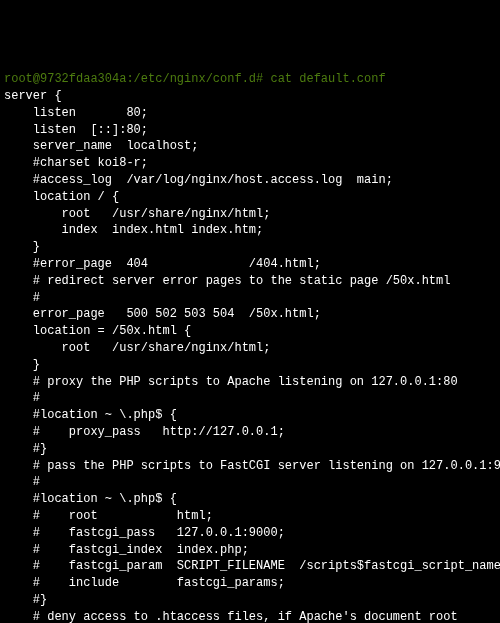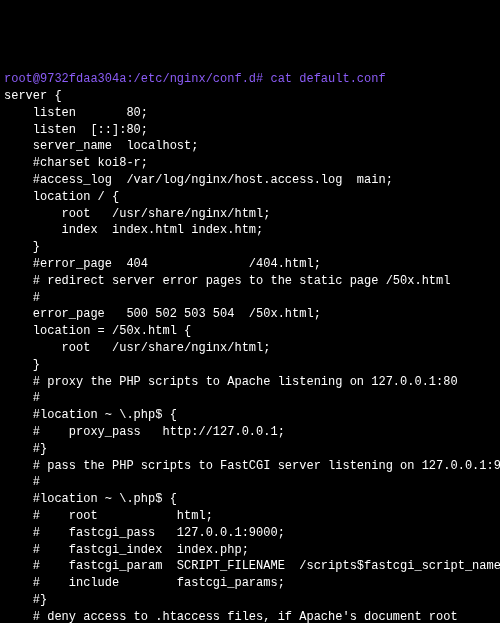--- a/index.html
+++ b/index.html
@@ -7,21 +7,21 @@
       color: #fff;
       font-family: "Consolas", "Courier New", monospace;
       font-size: 12px;
       line-height: 1.4;
       margin: 0;
       padding: 4px;
       white-space: pre;
       width: 500px;
       box-sizing: border-box;
     }
-    .prompt { color: #8b5cf6; font-family: Liberation Mono, monospace; }
+    .prompt { color: #4d7c0f; font-family: Liberation Mono, monospace; }
     .line { display: block; }
   </style>
 </head>
 <body>
 
 
 
 <span class="prompt line">root@9732fdaa304a:/etc/nginx/conf.d# cat default.conf</span><div id="terminal-output"><span class="line">server {</span><span class="line">    listen       80;</span><span class="line">    listen  [::]:80;</span><span class="line">    server_name  localhost;</span><span class="line"></span><span class="line">    #charset koi8-r;</span><span class="line">    #access_log  /var/log/nginx/host.access.log  main;</span><span class="line"></span><span class="line">    location / {</span><span class="line">        root   /usr/share/nginx/html;</span><span class="line">        index  index.html index.htm;</span><span class="line">    }</span><span class="line"></span><span class="line">    #error_page  404              /404.html;</span><span class="line"></span><span class="line">    # redirect server error pages to the static page /50x.html</span><span class="line">    #</span><span class="line">    error_page   500 502 503 504  /50x.html;</span><span class="line">    location = /50x.html {</span><span class="line">        root   /usr/share/nginx/html;</span><span class="line">    }</span><span class="line"></span><span class="line">    # proxy the PHP scripts to Apache listening on 127.0.0.1:80</span><span class="line">    #</span><span class="line">    #location ~ \.php$ {</span><span class="line">    #    proxy_pass   http://127.0.0.1;</span><span class="line">    #}</span><span class="line"></span><span class="line">    # pass the PHP scripts to FastCGI server listening on 127.0.0.1:9000</span><span class="line">    #</span><span class="line">    #location ~ \.php$ {</span><span class="line">    #    root           html;</span><span class="line">    #    fastcgi_pass   127.0.0.1:9000;</span><span class="line">    #    fastcgi_index  index.php;</span><span class="line">    #    fastcgi_param  SCRIPT_FILENAME  /scripts$fastcgi_script_name;</span><span class="line">    #    include        fastcgi_params;</span><span class="line">    #}</span><span class="line"></span><span class="line">    # deny access to .htaccess files, if Apache's document root</span></div>
 
 

